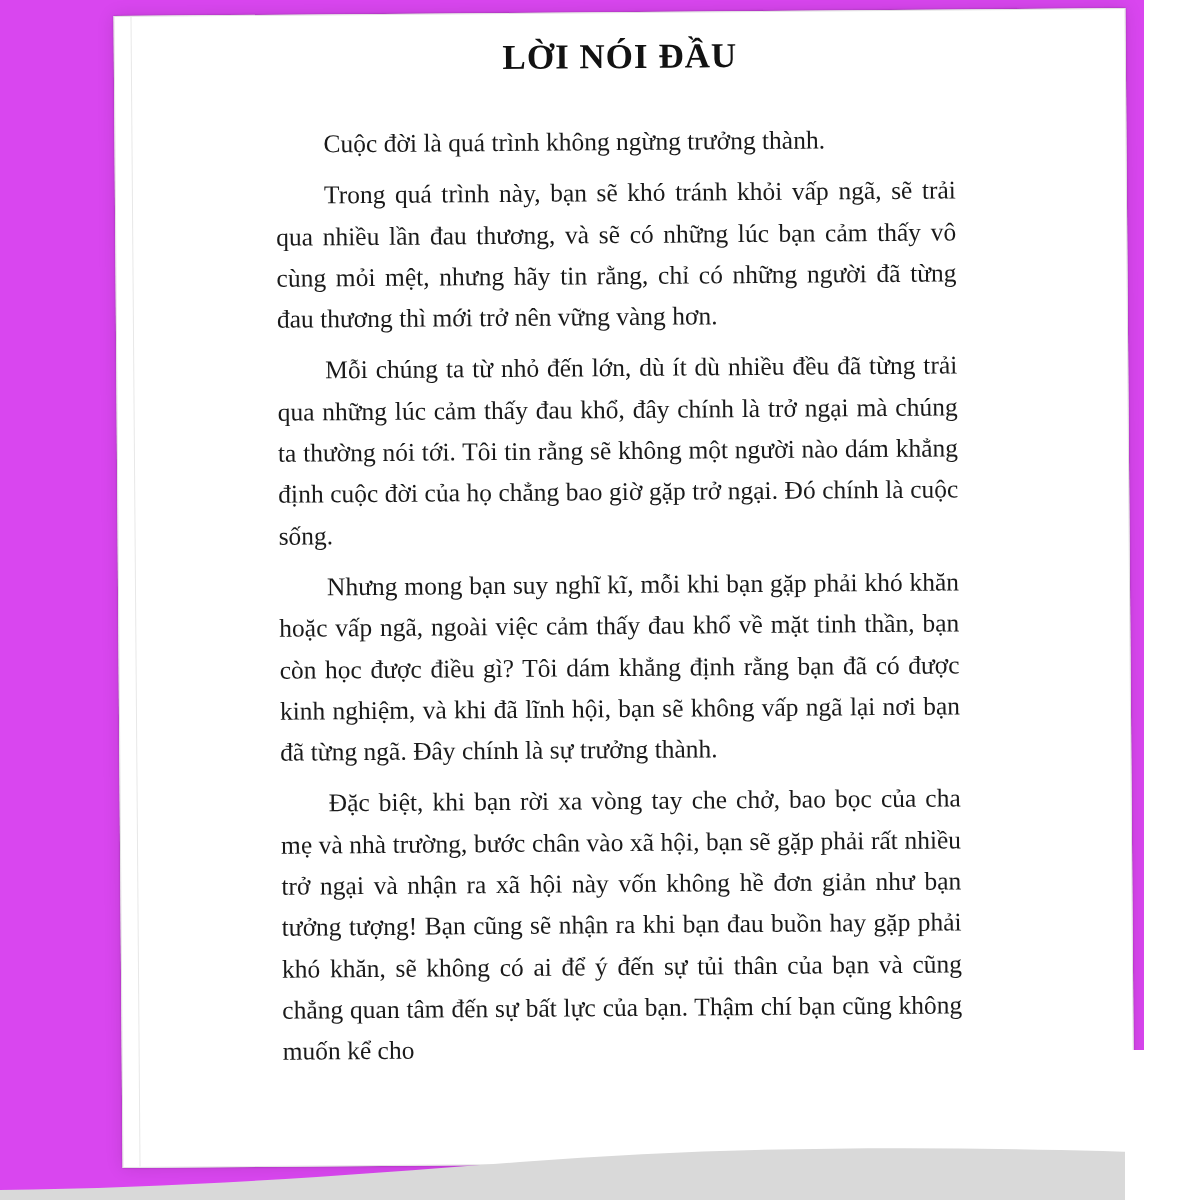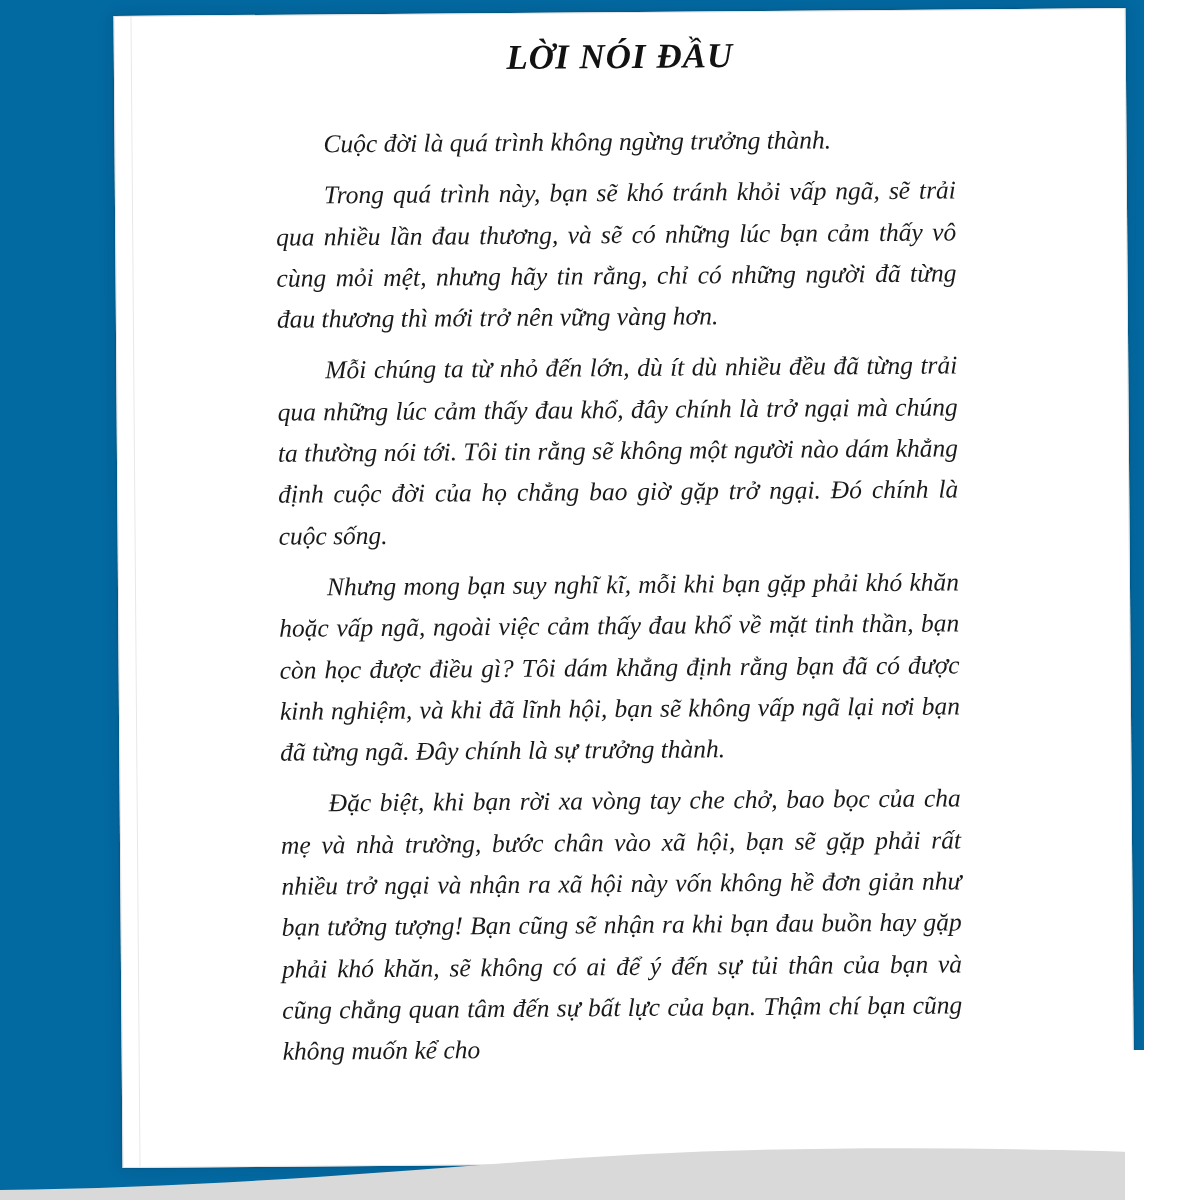--- a/index.html
+++ b/index.html
@@ -9,22 +9,21 @@
     height: 1200px;
     background: #ffffff;
     font-family: "Liberation Serif", serif;
   }
 
   .page-wrap {
     position: relative;
     width: 1144px;
     height: 1200px;
     overflow: hidden;
-    background: #0369a1;
-    font-style: italic;
+    background: #d946ef;
   }
 
   
   .sheet {
     position: absolute;
     left: 118px;
     top: 12px;
     width: 1010px;
     height: 1150px;
     background: #ffffff;

